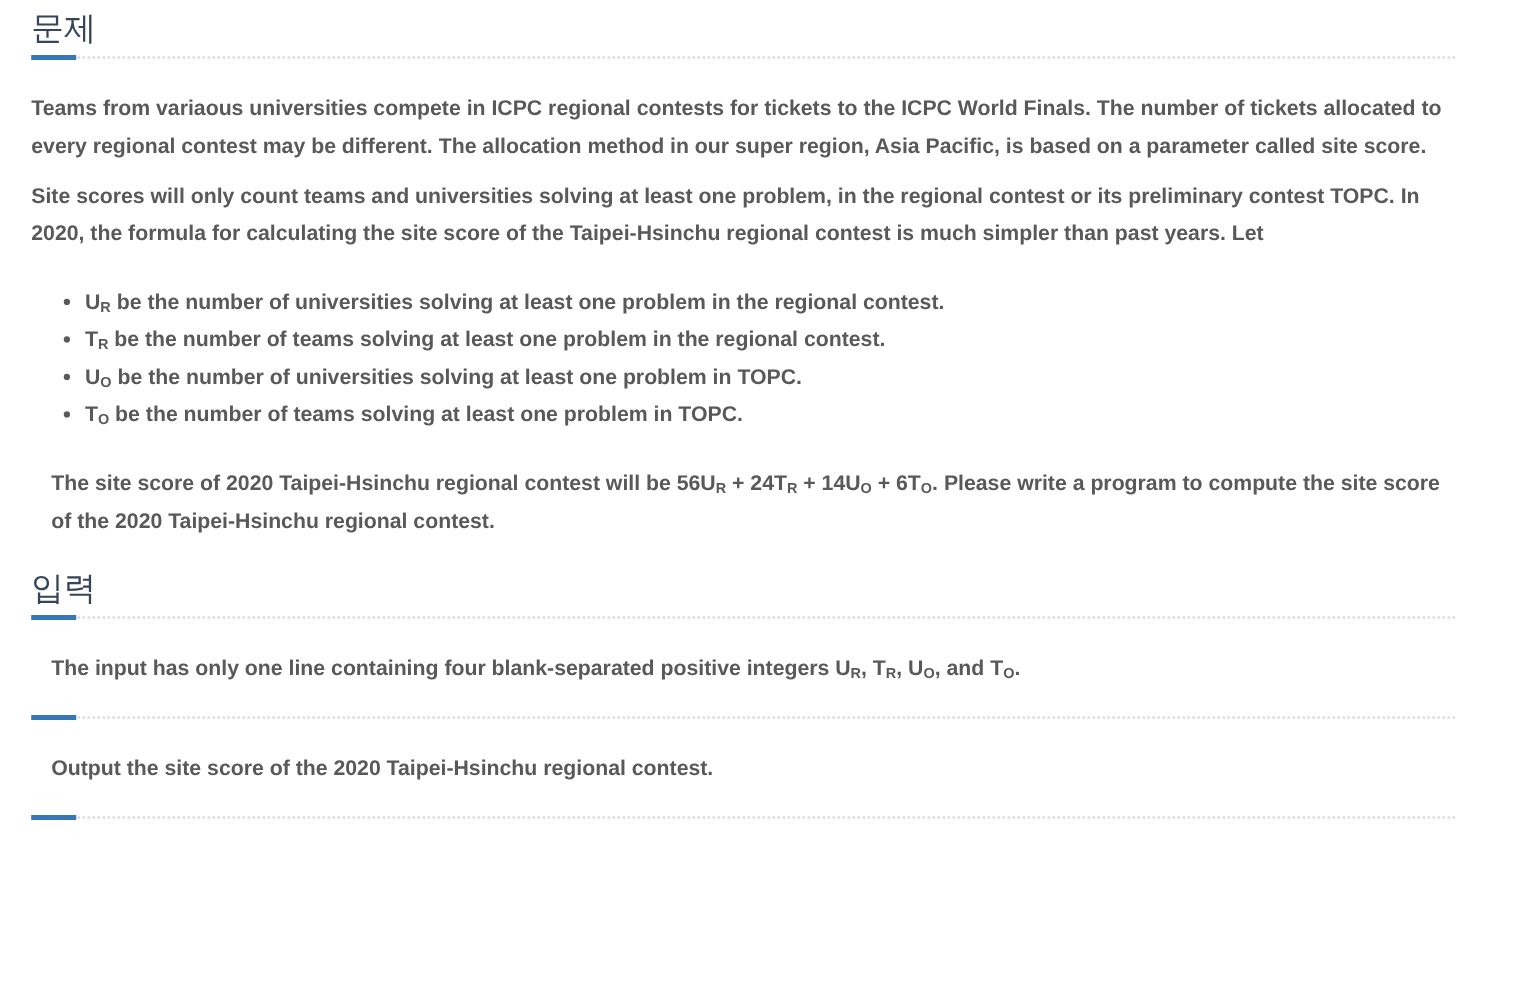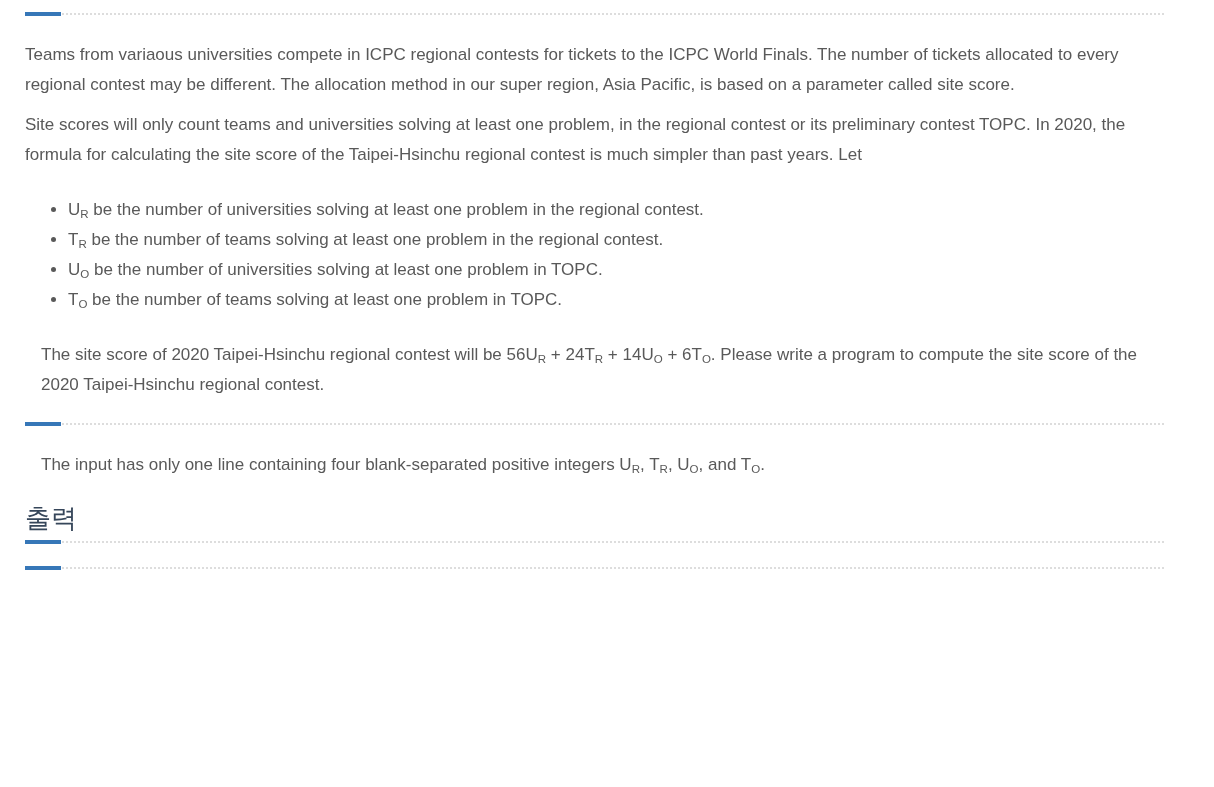--- a/index.html
+++ b/index.html
@@ -37,67 +37,71 @@
   .rule::before{
     content:"";
     position:absolute;left:0;right:0;top:1px;height:0;
     border-top:2px dotted var(--dots);
   }
   .rule .rule-accent{
     position:absolute;left:0;top:0;
     width:36px;height:4px;
     background:var(--accent);
   }
-  .section-body{margin-top:24px;font-size:17px;line-height:30px;}
+  .section-body{margin-top:24px;font-size:17px;line-height:30px;font-weight:bold;}
   .section-body p{margin:0 0 10px 0;}
   .section-body p:last-child{margin-bottom:0;margin-left:16px;}
   .section-body ul{
     margin:25px 0;
     padding-left:43px;
     list-style:disc outside;
   }
   .section-body li{line-height:30px;}
   sub{
     font-size:68%;
     line-height:0;
     vertical-align:-0.22em;
   }
 </style>
 </head>
 <body>
 
 <div class="page">
     <section class="prob-section">
+      <h2 class="headline">문제</h2>
       <div class="rule">
         <span class="rule-accent"></span>
       </div>
       <div class="section-body">
         <p><span>Teams from variaous universities compete in ICPC regional contests for tickets to the ICPC World Finals. The number of tickets allocated to every regional contest may be different. The allocation method in our super region, Asia Pacific, is based on a parameter called site score.</span></p>
         <p><span>Site scores will only count teams and universities solving at least one problem, in the regional contest or its preliminary contest TOPC. In 2020, the formula for calculating the site score of the Taipei-Hsinchu regional contest is much simpler than past years. Let</span></p>
         <ul>
           <li><span>U</span><sub>R</sub><span> be the number of universities solving at least one problem in the regional contest.</span></li>
           <li><span>T</span><sub>R</sub><span> be the number of teams solving at least one problem in the regional contest.</span></li>
           <li><span>U</span><sub>O</sub><span> be the number of universities solving at least one problem in TOPC.</span></li>
           <li><span>T</span><sub>O</sub><span> be the number of teams solving at least one problem in TOPC.</span></li>
         </ul>
         <p><span>The site score of 2020 Taipei-Hsinchu regional contest will be 56U</span><sub>R</sub><span> + 24T</span><sub>R</sub><span> + 14U</span><sub>O</sub><span> + 6T</span><sub>O</sub><span>. Please write a program to compute the site score of the 2020 Taipei-Hsinchu regional contest.</span></p>
       </div>
     </section>
     <section class="prob-section">
+      <h2 class="headline">입력</h2>
       <div class="rule">
         <span class="rule-accent"></span>
       </div>
       <div class="section-body">
         <p><span>The input has only one line containing four blank-separated positive integers U</span><sub>R</sub><span>, T</span><sub>R</sub><span>, U</span><sub>O</sub><span>, and T</span><sub>O</sub><span>.</span></p>
       </div>
     </section>
     <section class="prob-section">
-      <h2 class="headline">출력</h2>
       <div class="rule">
         <span class="rule-accent"></span>
+      </div>
+      <div class="section-body">
+        <p><span>Output the site score of the 2020 Taipei-Hsinchu regional contest.</span></p>
       </div>
     </section>
     <section class="prob-section">
       <div class="rule">
         <span class="rule-accent"></span>
       </div>
     </section>
   </div>
 
 </body></html>

